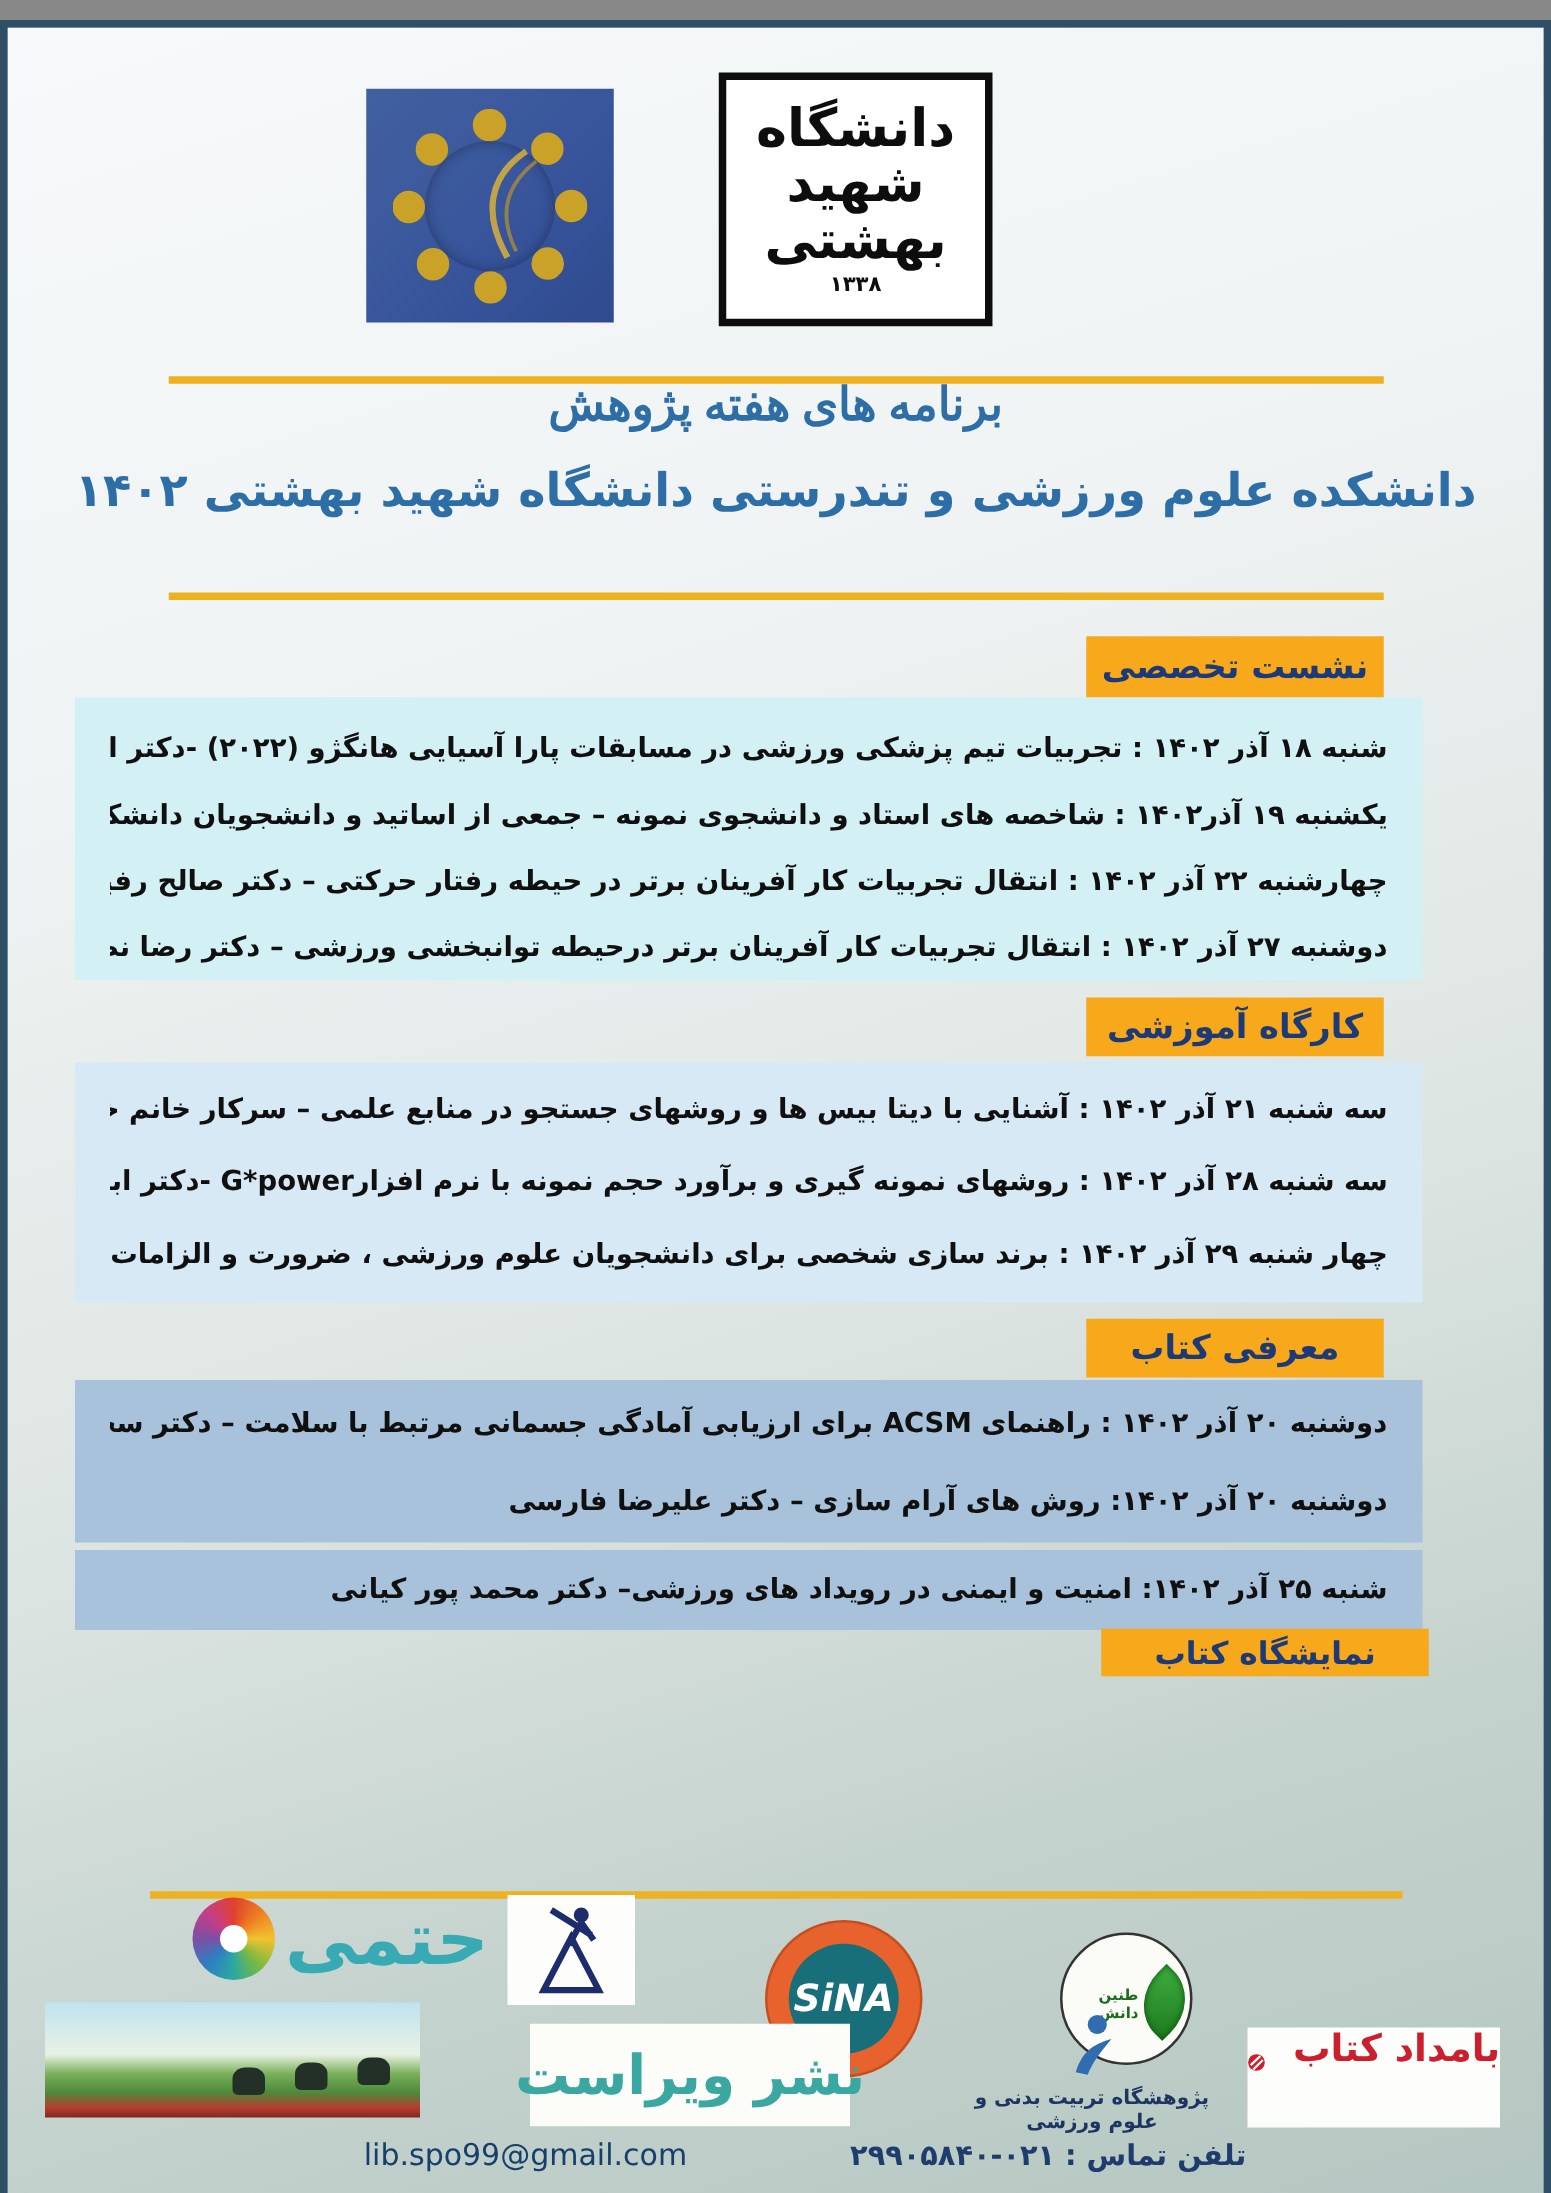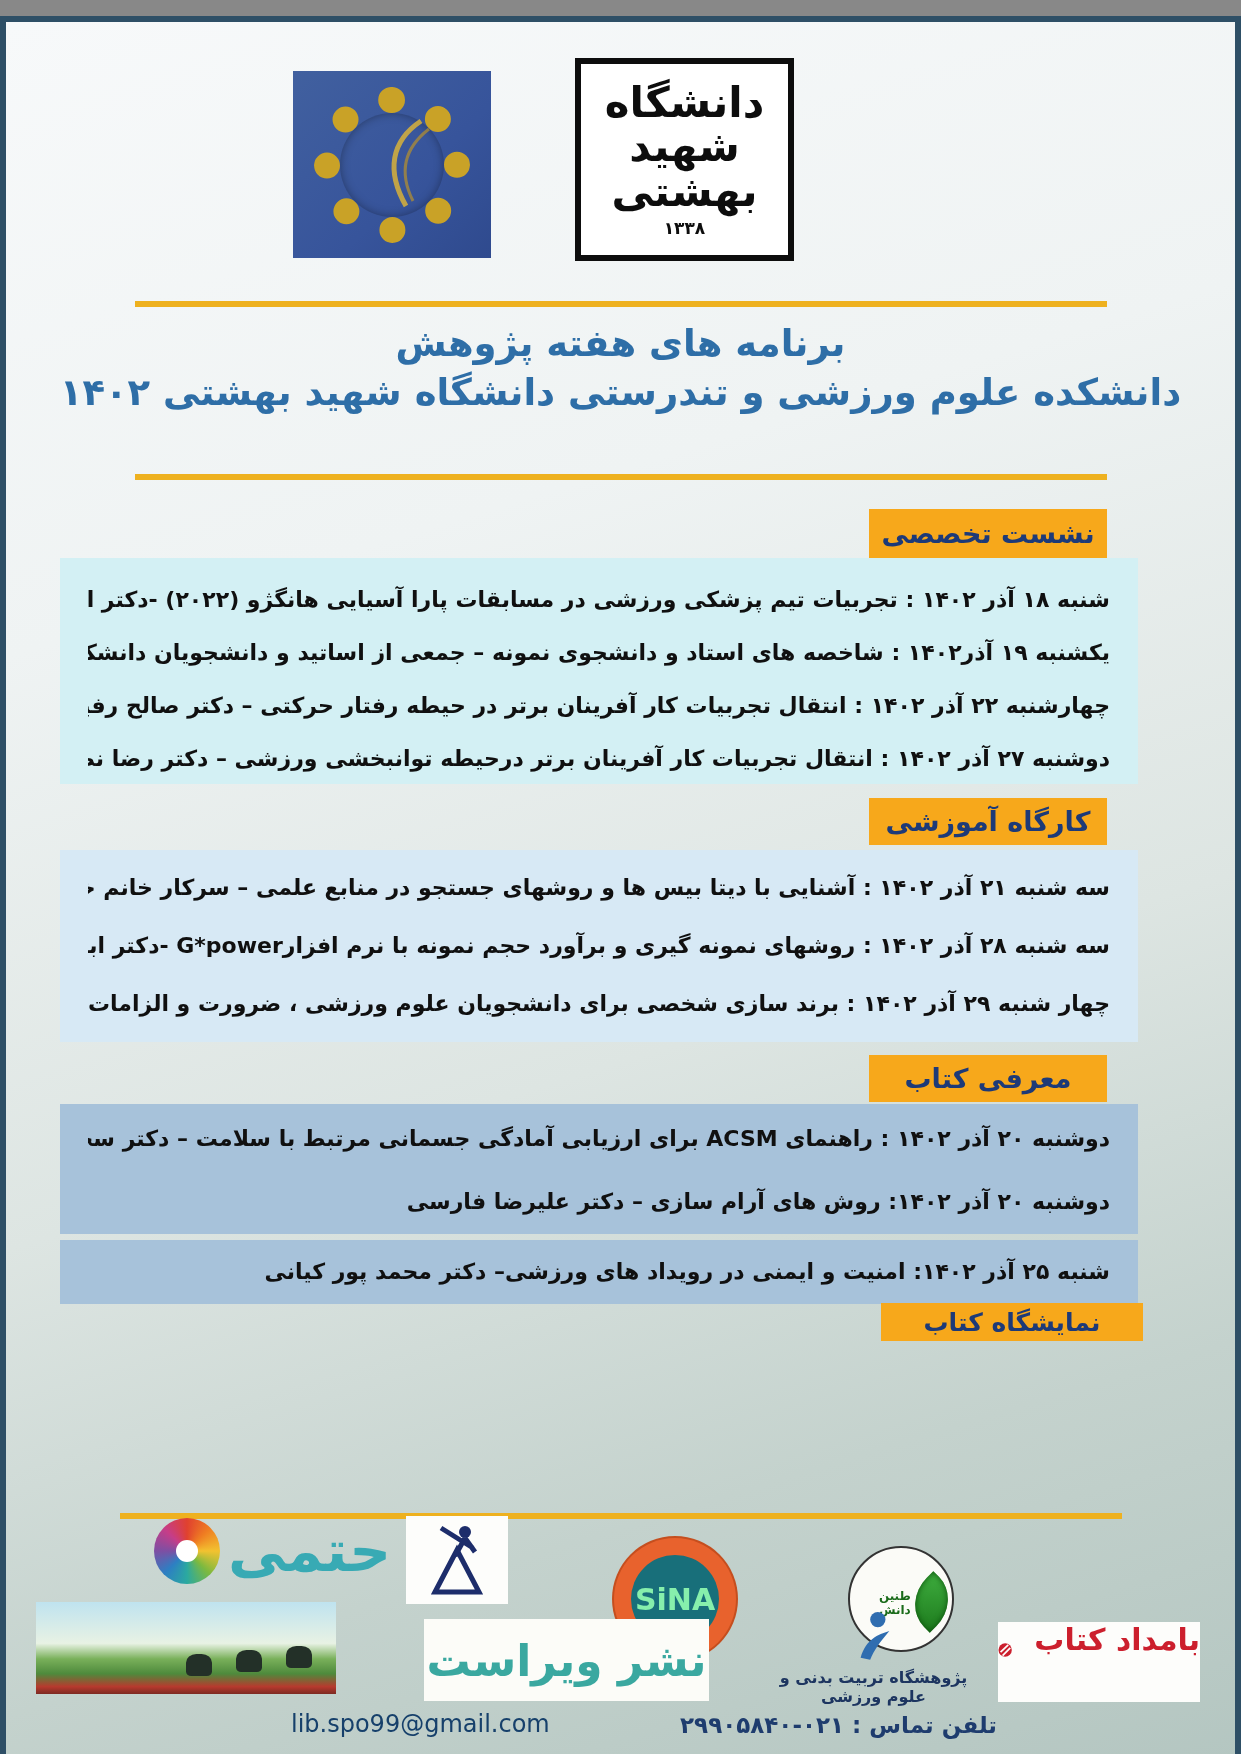--- a/index.html
+++ b/index.html
@@ -34,21 +34,21 @@
   .sbu-text{font-weight:bold;font-size:42px;line-height:1.05;text-align:center;direction:rtl;letter-spacing:-1px;}
   .sbu-year{font-weight:bold;font-size:17px;margin-top:4px;}
   
   .rule{position:absolute;height:6px;background:#eeb11f;}
   .rule::after{content:"";position:absolute;left:-12px;right:10px;top:4px;height:4px;background:#c8cdd0;z-index:-1;}
   .rule1{left:129px;top:279px;width:972px;}
   .rule2{left:129px;top:452px;width:972px;}
   .rule3{left:114px;top:1491px;width:1002px;}
   
   .title{position:absolute;left:0;width:100%;text-align:center;color:#2e6ea7;font-weight:bold;direction:rtl;white-space:nowrap;}
-  .title1{top:300px;font-size:37px;}
+  .title1{top:280px;font-size:37px;font-family:Liberation Serif, serif;}
   .title2{top:349px;font-size:37px;}
   
   .hdr{
     position:absolute;background:#f7a81b;color:#1d3a78;font-weight:bold;
     display:flex;align-items:center;justify-content:center;direction:rtl;
     font-size:27px;white-space:nowrap;
   }
   .hdr1{right:128px;top:487px;width:238px;height:49px;}
   .hdr2{right:128px;top:776px;width:238px;height:47px;}
   .hdr3{right:128px;top:1033px;width:238px;height:47px;}
@@ -84,42 +84,42 @@
   .hatmi-text{color:#38aab4;font-weight:bold;font-size:58px;direction:rtl;line-height:1;}
   .pub-figure{left:400px;top:1494px;width:102px;height:88px;background:#fdfdfb;display:flex;align-items:center;justify-content:center;}
   .sina{
     left:608px;top:1516px;width:122px;height:122px;border-radius:50%;
     background:#e8622d;display:flex;align-items:center;justify-content:center;
     box-shadow:0 0 0 2px #c54e1e;
   }
   .sina-inner{
     width:88px;height:88px;border-radius:50%;background:#186f7a;
     display:flex;align-items:center;justify-content:center;
-    color:#86efac;font-weight:bold;font-size:30px;
+    color:#ffffff;font-weight:bold;font-size:30px;font-style:italic;
   }
   .leaf-logo{
     left:842px;top:1524px;width:106px;height:106px;border-radius:50%;
     background:#fbfbf7;border:2px solid #333;box-sizing:border-box;
     display:flex;align-items:center;justify-content:flex-start;
     overflow:hidden;
   }
   .leaf-title{color:#1a6b1a;font-size:12px;font-weight:bold;direction:rtl;margin-top:8px;}
   .leaf-shape{
     width:46px;height:46px;background:linear-gradient(135deg,#3fae3f,#1d7a1d);
     border-radius:0 80% 0 80%;transform:rotate(45deg);margin-top:6px;
     box-shadow:inset 0 0 6px #0a4d0a;
   }
   .nature{
     left:30px;top:1580px;width:300px;height:92px;
     background:linear-gradient(180deg,#bfe3ef 0%,#e8f2e4 45%,#79b05a 62%,#4e8a3c 78%,#b73a2e 92%,#7d2a22 100%);
     position:absolute;overflow:hidden;
   }
   .nature .rider{position:absolute;bottom:18px;width:26px;height:22px;background:#233028;border-radius:40% 40% 20% 20%;}
   .virast{
-    left:418px;top:1597px;width:285px;height:82px;background:#fcfcf8;
+    left:418px;top:1597px;width:256px;height:82px;background:#fcfcf8;
     display:flex;align-items:center;justify-content:center;
     color:#3aa8a0;font-weight:bold;font-size:44px;direction:rtl;white-space:nowrap;
   }
   .ri{left:765px;top:1588px;width:205px;height:96px;display:flex;align-items:center;justify-content:center;gap:6px;flex-direction:column;}
   .ri-text{color:#1d3560;font-weight:bold;font-size:16px;direction:rtl;text-align:center;line-height:1.2;}
   .bamdad{
     left:992px;top:1600px;width:202px;height:80px;background:#fdfdfb;
     display:flex;align-items:flex-start;justify-content:center;gap:22px;
   }
   .bamdad-text{color:#cc1f2d;font-weight:bold;font-size:30px;direction:rtl;white-space:nowrap;}

